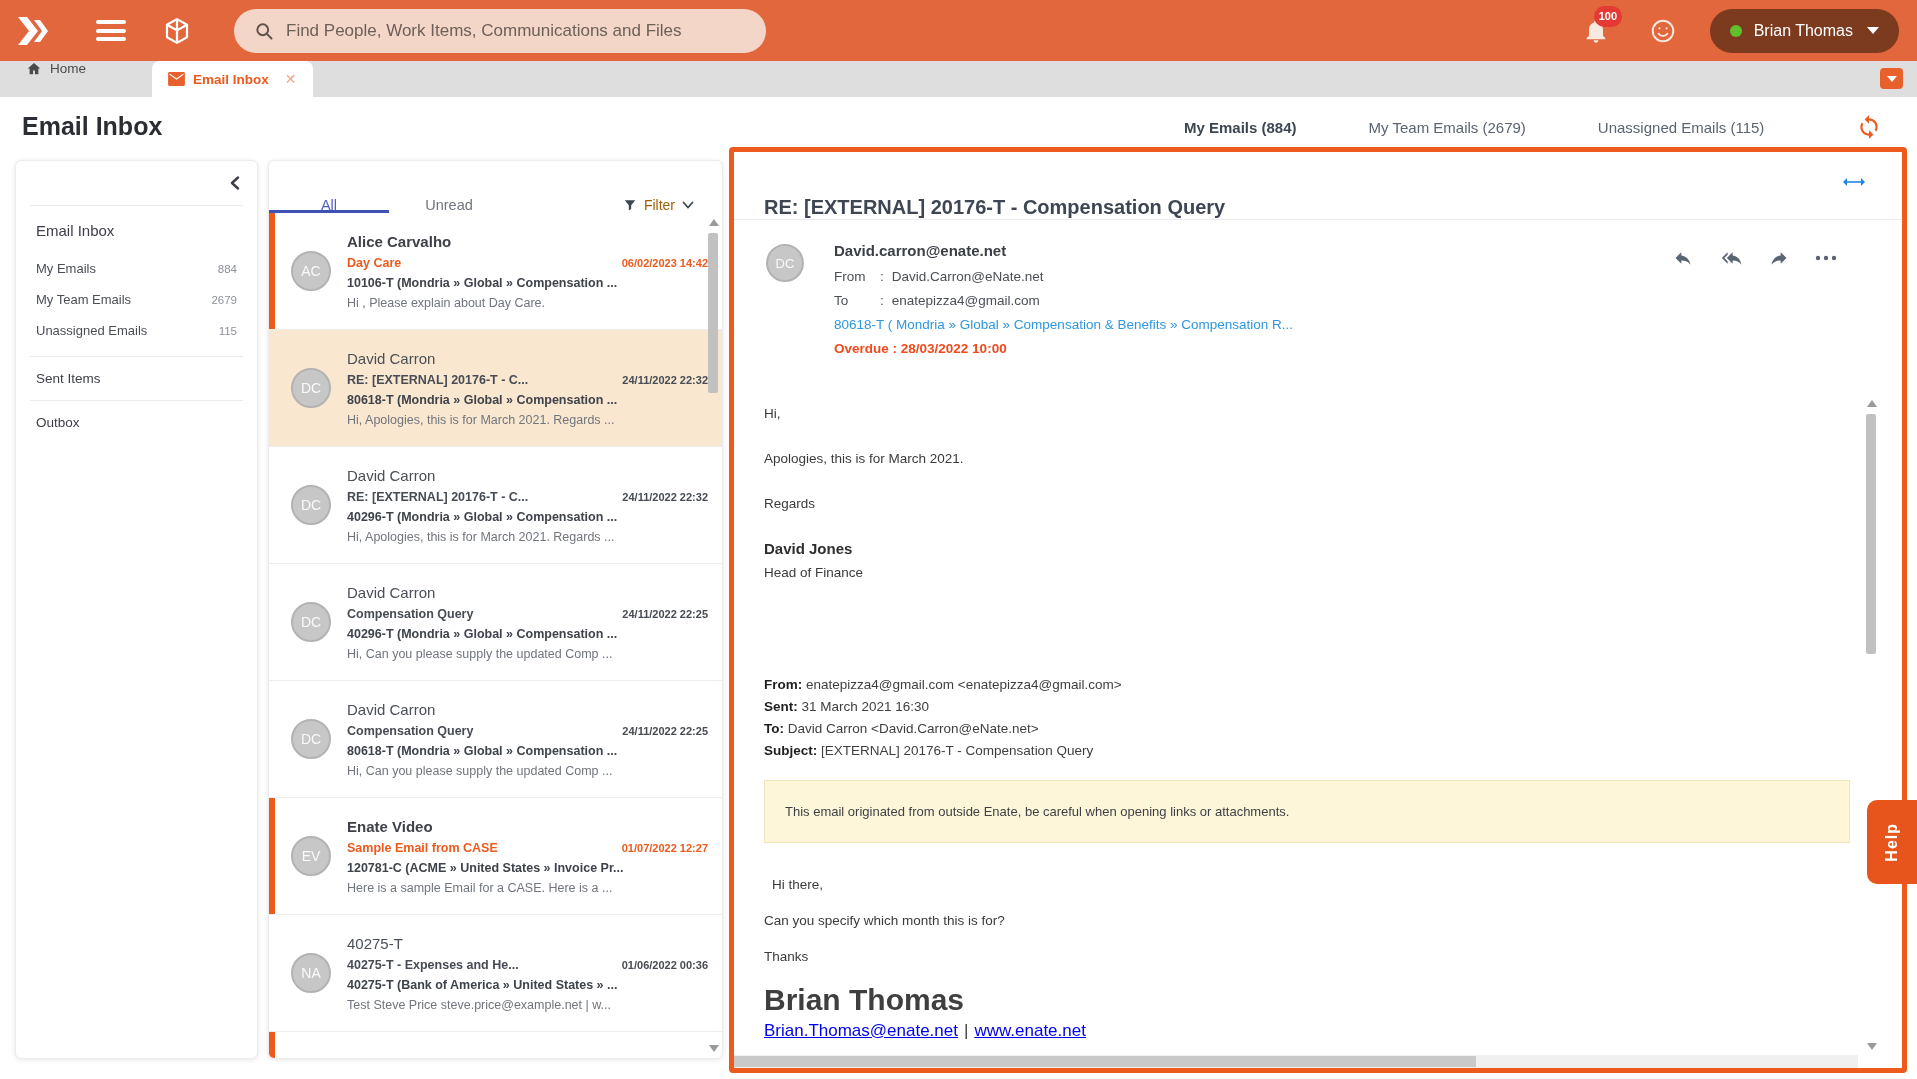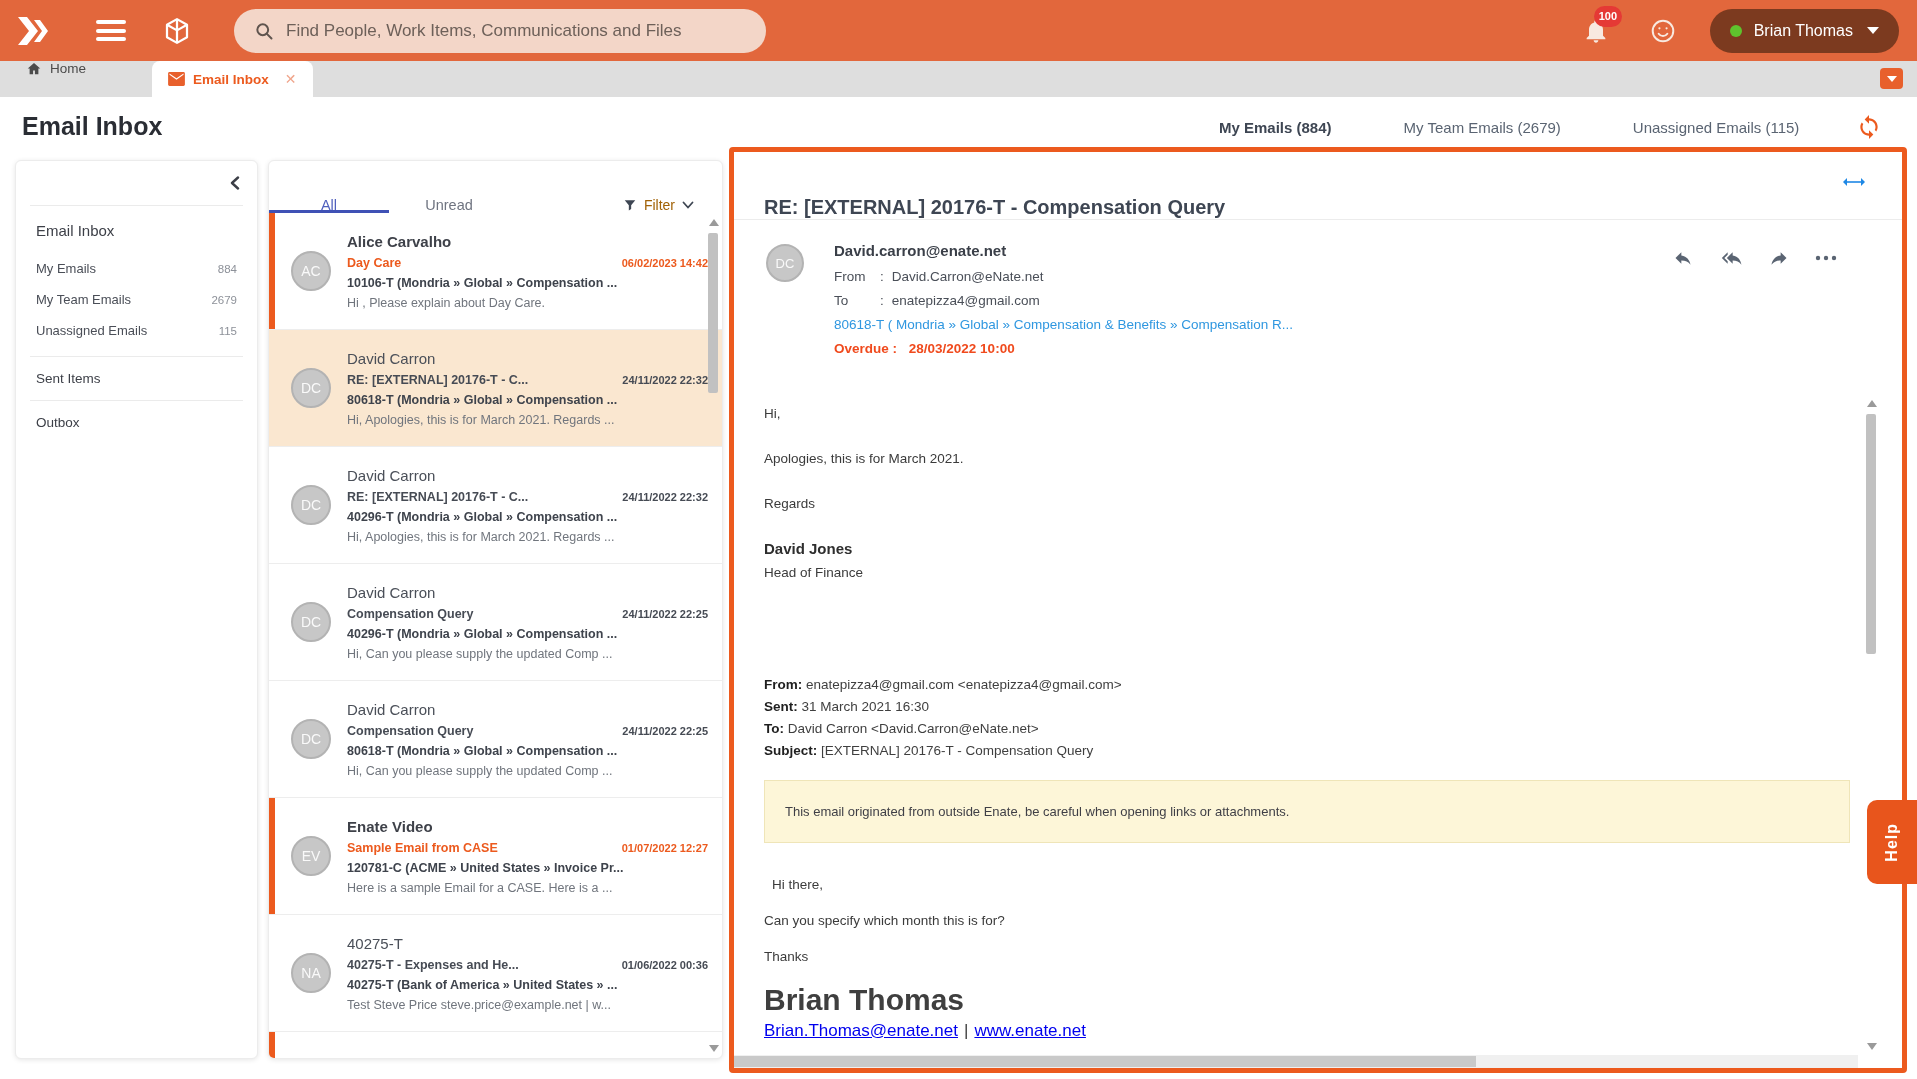--- a/index.html
+++ b/index.html
@@ -38,21 +38,21 @@
   .tab-active { position:absolute; left:152px; top:0; height:36px; background:#fff; border-radius:8px 8px 0 0;
                 display:flex; align-items:center; gap:8px; padding:0 16px; font-size:13.5px;
                 color:var(--accent,#ec5a1e); font-weight:bold; cursor:pointer; }
   .tab-close { color:#f0a58b; font-size:14px; margin-left:8px; font-weight:normal; cursor:pointer; }
   .strip-caret-btn { position:absolute; right:14px; top:7px; width:23px; height:21px; background:#e8602c;
                      border-radius:4px; display:flex; align-items:center; justify-content:center; cursor:pointer; }
   .strip-caret-btn .caret-down { border-left-width:5px; border-right-width:5px; border-top-width:6px; }
 
   
   .page-title { position:absolute; left:22px; top:112px; font-size:25px; font-weight:bold; color:#2a2d34; }
-  .view-tabs { position:absolute; left:1211px; top:115px; display:flex; gap:56px; }
+  .view-tabs { position:absolute; left:1176px; top:115px; display:flex; gap:56px; }
   .view-tab { position:relative; font-size:15px; color:#5a6472; padding:4px 8px 14px; cursor:pointer; white-space:nowrap; }
   .view-tab.active { color:#3e4653; font-weight:bold; }
   .view-tab.active::after { content:""; position:absolute; left:-6px; right:-6px; bottom:0; height:3px; background:var(--accent,#ec5a1e); }
   .sync-btn { position:absolute; left:1856px; top:114px; cursor:pointer; }
 
   
   .card { position:absolute; background:#fff; border:1px solid #ececec; border-radius:6px;
           box-shadow:0 1px 5px rgba(0,0,0,.10); overflow:hidden; }
 
   
@@ -114,21 +114,21 @@
                display:flex; align-items:center; justify-content:center; font-size:13px; }
   .d-head-main { position:absolute; left:100px; top:22px; right:260px; }
   .d-sender { font-size:15px; font-weight:bold; color:#3a3f48; margin-bottom:10px; }
   .kv { display:flex; font-size:13.5px; color:#4a4f58; margin-bottom:9px; }
   .kv-label { width:46px; }
   .kv-colon::before { content:":"; }
   .kv-colon { margin-right:8px; }
   .d-breadcrumb { font-size:13.5px; color:var(--link-blue,#2f97e0); margin-bottom:9px; cursor:pointer;
                   white-space:nowrap; overflow:hidden; text-overflow:ellipsis; }
   .d-overdue { font-size:13.5px; font-weight:bold; color:var(--overdue,#f04a1d); }
-  .d-overdue .ov-val { margin-left:8px; }
+  .d-overdue .ov-val { margin-left:0; }
   .d-actions { position:absolute; right:64px; top:28px; display:flex; gap:24px; }
   .d-actions .icon-btn { cursor:pointer; display:flex; }
 
   .d-body { position:absolute; left:0; top:233px; right:44px; bottom:14px; overflow:hidden; padding:20px 0 0 30px;
             font-size:13.5px; color:#3b3b3b; }
   .d-body p { margin:0 0 28px; line-height:17px; }
   .sig-name { font-size:15px; font-weight:bold; color:#2e2e2e; margin-bottom:8px; }
   .sig-title { font-size:13.5px; margin-bottom:0; }
   .quoted { margin-top:94px; line-height:22px; font-size:13.5px; color:#3f3f3f; }
   .quoted b { color:#1f1f1f; }

